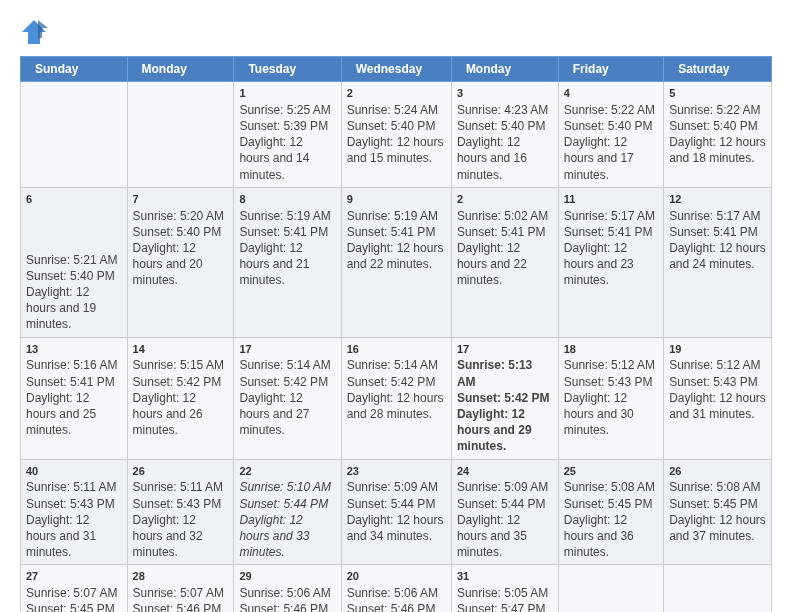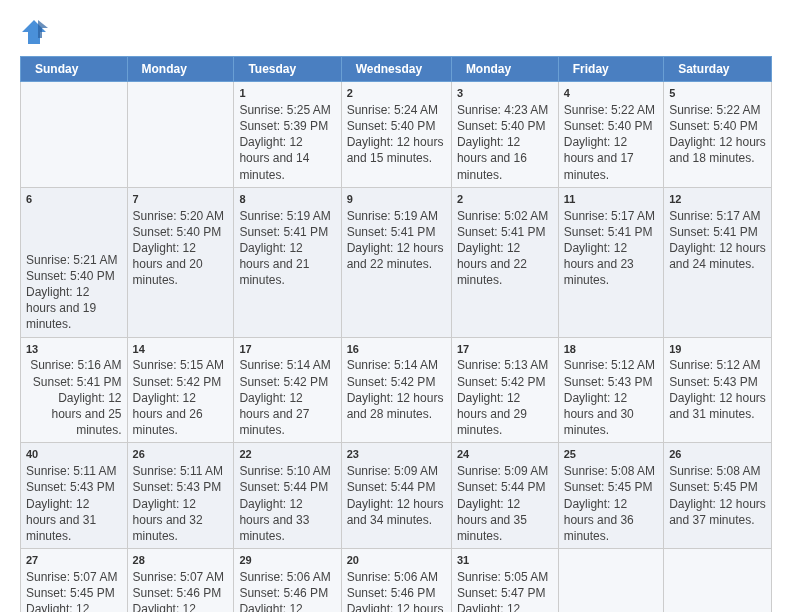--- a/index.html
+++ b/index.html
@@ -212,21 +212,21 @@
           <td>
             <span class="day-num">12</span>
             <div class="day-info" style="white-space: pre-line;">Sunrise: 5:17 AM
 Sunset: 5:41 PM
 Daylight: 12 hours and 24 minutes.</div>
           </td>
         </tr>
         <tr>
           <td>
             <span class="day-num">13</span>
-            <div class="day-info" style="white-space: pre-line; text-align: right;">Sunrise: 5:16 AM
+            <div class="day-info" style="white-space: pre-line;">Sunrise: 5:16 AM
 Sunset: 5:41 PM
 Daylight: 12 hours and 25 minutes.</div>
           </td>
           <td>
             <span class="day-num">14</span>
             <div class="day-info" style="white-space: pre-line;">Sunrise: 5:15 AM
 Sunset: 5:42 PM
 Daylight: 12 hours and 26 minutes.</div>
           </td>
           <td>
@@ -236,21 +236,21 @@
 Daylight: 12 hours and 27 minutes.</div>
           </td>
           <td>
             <span class="day-num">16</span>
             <div class="day-info" style="white-space: pre-line;">Sunrise: 5:14 AM
 Sunset: 5:42 PM
 Daylight: 12 hours and 28 minutes.</div>
           </td>
           <td>
             <span class="day-num">17</span>
-            <div class="day-info" style="white-space: pre-line;">Sunrise: 5:13 AM
+            <div class="day-info" style="white-space: pre-line; font-weight: bold;">Sunrise: 5:13 AM
 Sunset: 5:42 PM
 Daylight: 12 hours and 29 minutes.</div>
           </td>
           <td>
             <span class="day-num">18</span>
             <div class="day-info" style="white-space: pre-line;">Sunrise: 5:12 AM
 Sunset: 5:43 PM
 Daylight: 12 hours and 30 minutes.</div>
           </td>
           <td>
@@ -268,21 +268,21 @@
 Daylight: 12 hours and 31 minutes.</div>
           </td>
           <td>
             <span class="day-num">26</span>
             <div class="day-info" style="white-space: pre-line;">Sunrise: 5:11 AM
 Sunset: 5:43 PM
 Daylight: 12 hours and 32 minutes.</div>
           </td>
           <td>
             <span class="day-num">22</span>
-            <div class="day-info" style="white-space: pre-line;">Sunrise: 5:10 AM
+            <div class="day-info" style="white-space: pre-line; font-style: italic;">Sunrise: 5:10 AM
 Sunset: 5:44 PM
 Daylight: 12 hours and 33 minutes.</div>
           </td>
           <td>
             <span class="day-num">23</span>
             <div class="day-info" style="white-space: pre-line;">Sunrise: 5:09 AM
 Sunset: 5:44 PM
 Daylight: 12 hours and 34 minutes.</div>
           </td>
           <td>

